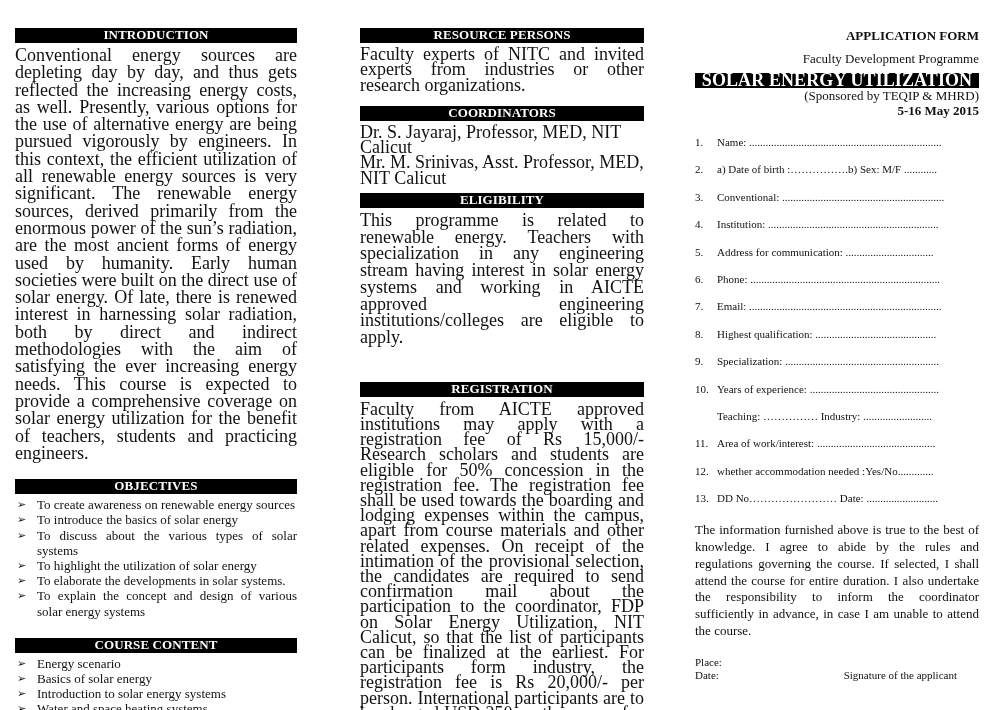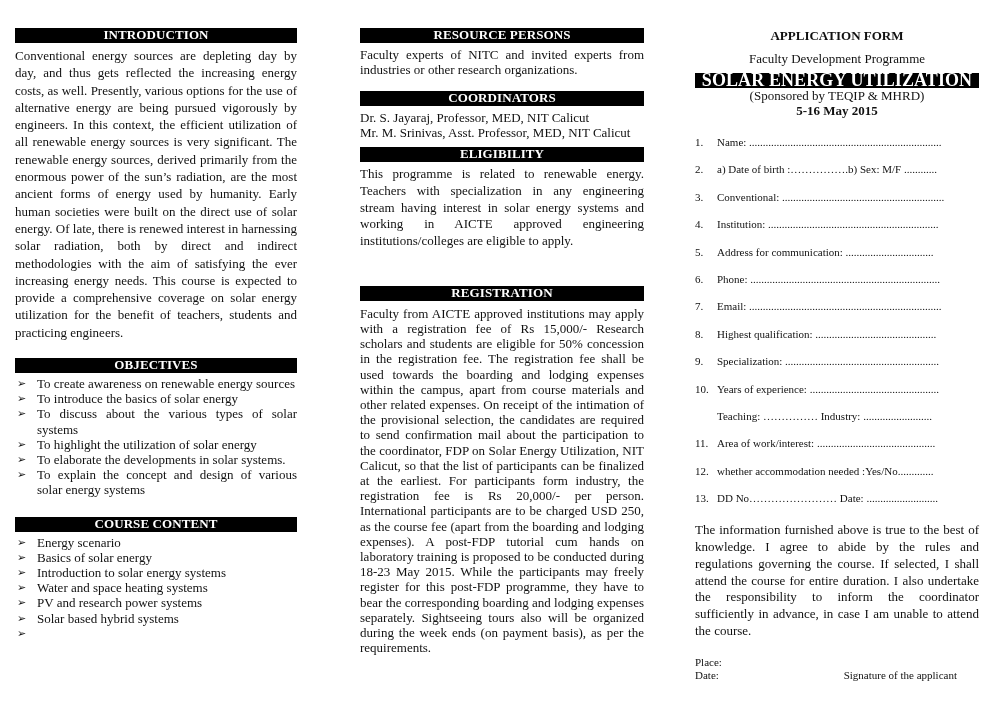--- a/index.html
+++ b/index.html
@@ -9,33 +9,33 @@
   .col { position: absolute; top: 28px; }
   .col-left { left: 15px; width: 282px; }
   .col-mid { left: 360px; width: 284px; }
   .col-right { left: 695px; width: 284px; }
 
   .bar {
     background: #000; color: #fff; font-weight: bold; text-align: center;
     font-size: 13px; line-height: 14px; height: 15px; letter-spacing: 0.1px;
   }
   .para {
-    font-size: 13px; line-height: 17.3px; text-align: justify; margin-top: 4px;
+    font-size: 18px; line-height: 17.3px; text-align: justify; margin-top: 4px;
   }
   .para.tight { line-height: 15.3px; }
 
   ul.bullets { list-style: none; margin-top: 3px; }
   ul.bullets li {
     position: relative; padding-left: 22px; font-size: 13px; line-height: 15.2px; text-align: justify;
   }
   ul.bullets li .arrow {
     position: absolute; left: 2px; top: 0; font-size: 11px; line-height: 15.2px;
   }
 
-  .center { text-align: center; }
+  .center { text-align: right; }
   .form-title { font-weight: bold; font-size: 13px; line-height: 16px; margin-top: 0px; }
   .form-sub { font-size: 13px; line-height: 16px; margin-top: 7px; }
   .form-bar { margin-top: 6px; font-size: 18px; height: 15px; line-height: 14px; }
   .form-sponsor { font-size: 13px; line-height: 15px; }
   .form-dates { font-weight: bold; font-size: 13px; line-height: 15px; }
 
   .form-list { margin-top: 18px; }
   .form-row { display: flex; font-size: 11px; line-height: 13px; height: 27.4px; align-items: flex-start; }
   .form-row .num { width: 22px; flex: none; }
   .form-row .txt { flex: 1; white-space: nowrap; overflow: hidden; }

